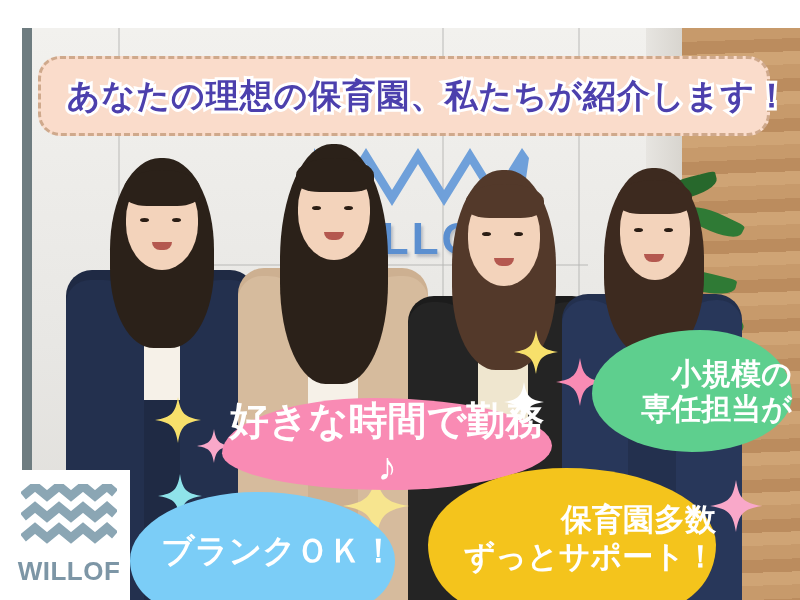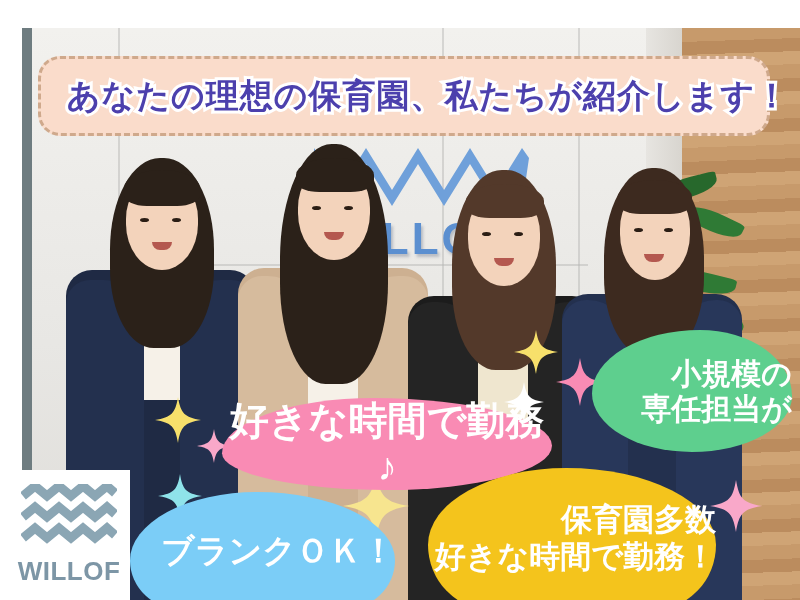--- a/index.html
+++ b/index.html
@@ -212,21 +212,21 @@
   <div class="bubble b-pink">
     <span>好きな時間で勤務♪</span>
   </div>
 
   <div class="bubble b-blue">
     <span>ブランクＯＫ！</span>
   </div>
 
   <div class="bubble b-yellow">
     <span>保育園多数</span>
-    <span>好きな時間で勤務！</span>
+    <span>ずっとサポート！</span>
   </div>
 
   <div class="logo">
     <span>
       <svg width="96" height="62" viewBox="0 0 96 62">
         <g fill="none" stroke="#8ba6b4" stroke-width="9" stroke-linejoin="miter">
           <polyline points="2,12 14,2 26,12 38,2 50,12 62,2 74,12 86,2 94,9"></polyline>
           <polyline points="2,33 14,23 26,33 38,23 50,33 62,23 74,33 86,23 94,30"></polyline>
           <polyline points="2,54 14,44 26,54 38,44 50,54 62,44 74,54 86,44 94,51"></polyline>
         </g>

